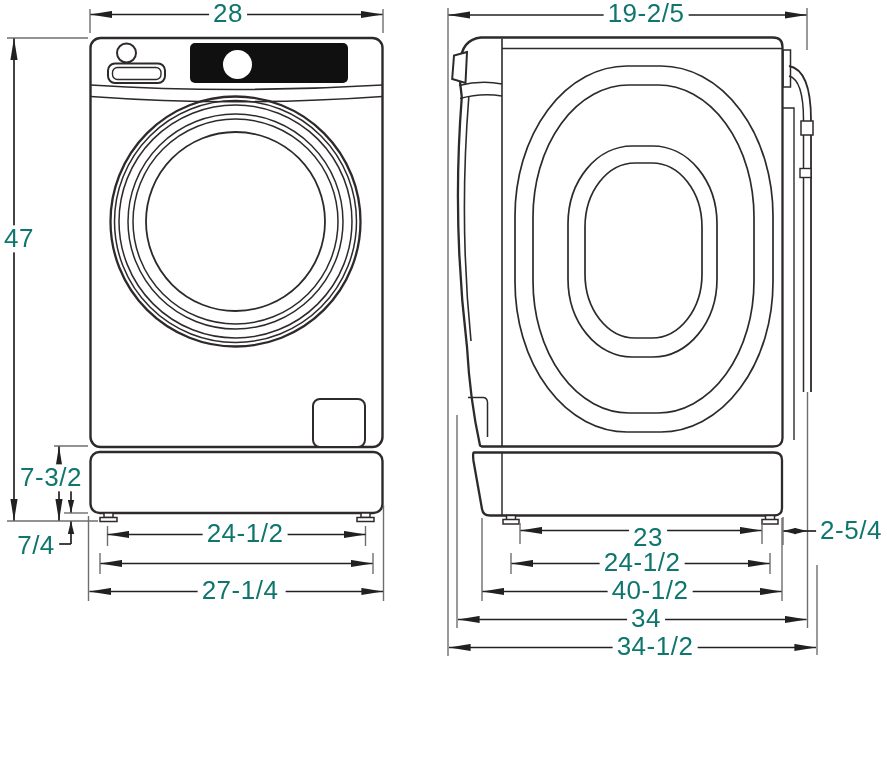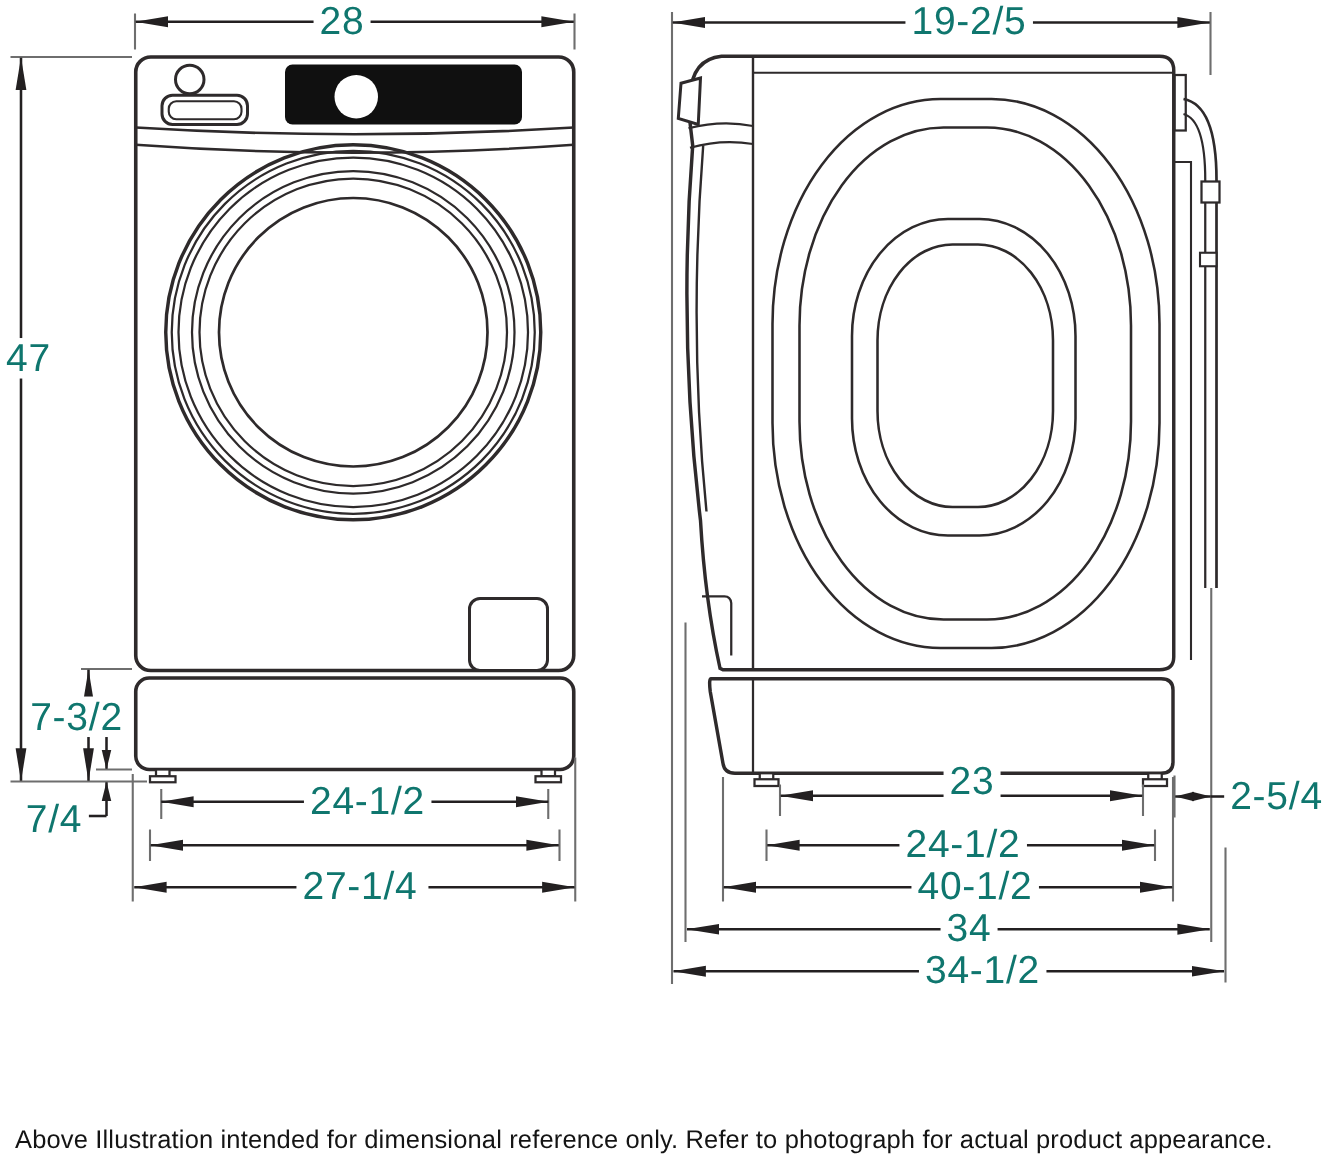--- a/index.html
+++ b/index.html
@@ -174,20 +174,19 @@
   <span class="dim-label" style="left:228px;top:14px">28</span>
   <span class="dim-label" style="left:19px;top:239px">47</span>
   <span class="dim-label" style="left:51px;top:478px">7-3/2</span>
   <span class="dim-label" style="left:36px;top:546px">7/4</span>
   <span class="dim-label" style="left:245px;top:534px">24-1/2</span>
   <span class="dim-label" style="left:243px;top:593px">25-3/4</span>
   <span class="dim-label" style="left:240px;top:591px">27-1/4</span>
 
   <span class="dim-label" style="left:646px;top:14px">19-2/5</span>
   <span class="dim-label" style="left:851px;top:531px">2-5/4</span>
-  <span class="dim-label" style="left:648px;top:521px">23</span>
+  <span class="dim-label" style="left:648px;top:538px">23</span>
   <span class="dim-label" style="left:642px;top:563px">24-1/2</span>
   <span class="dim-label" style="left:650px;top:591px">40-1/2</span>
   <span class="dim-label" style="left:646px;top:619px">34</span>
   <span class="dim-label" style="left:655px;top:647px">34-1/2</span>
 
-  <p class="footnote">Above Illustration intended for dimensional reference only. Refer to photograph for actual product appearance.</p>
 </div>
 
 </body></html>

